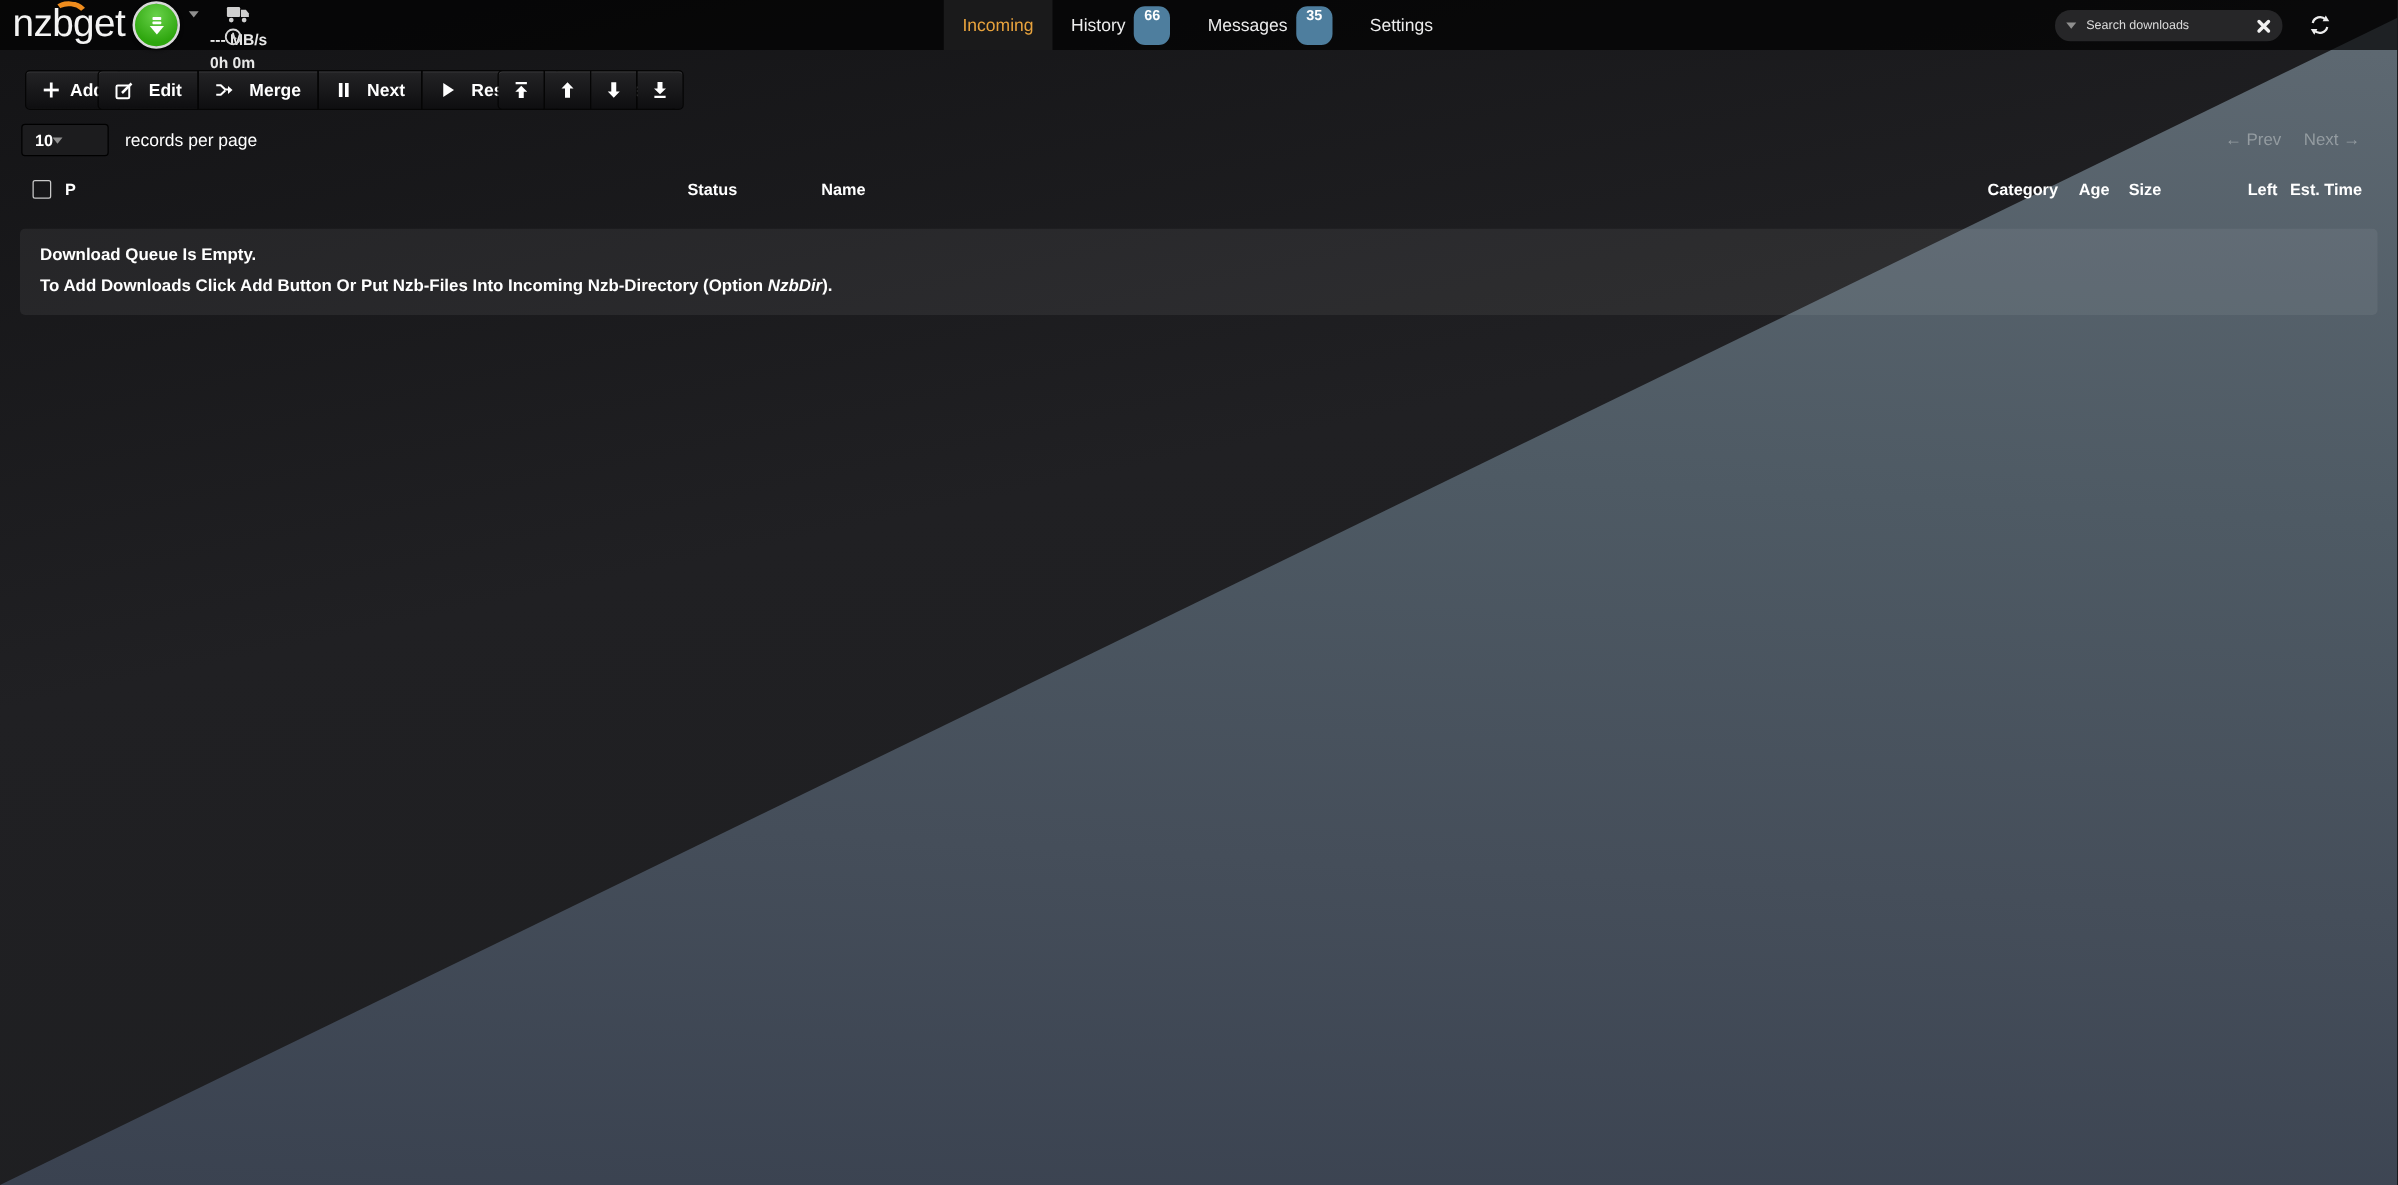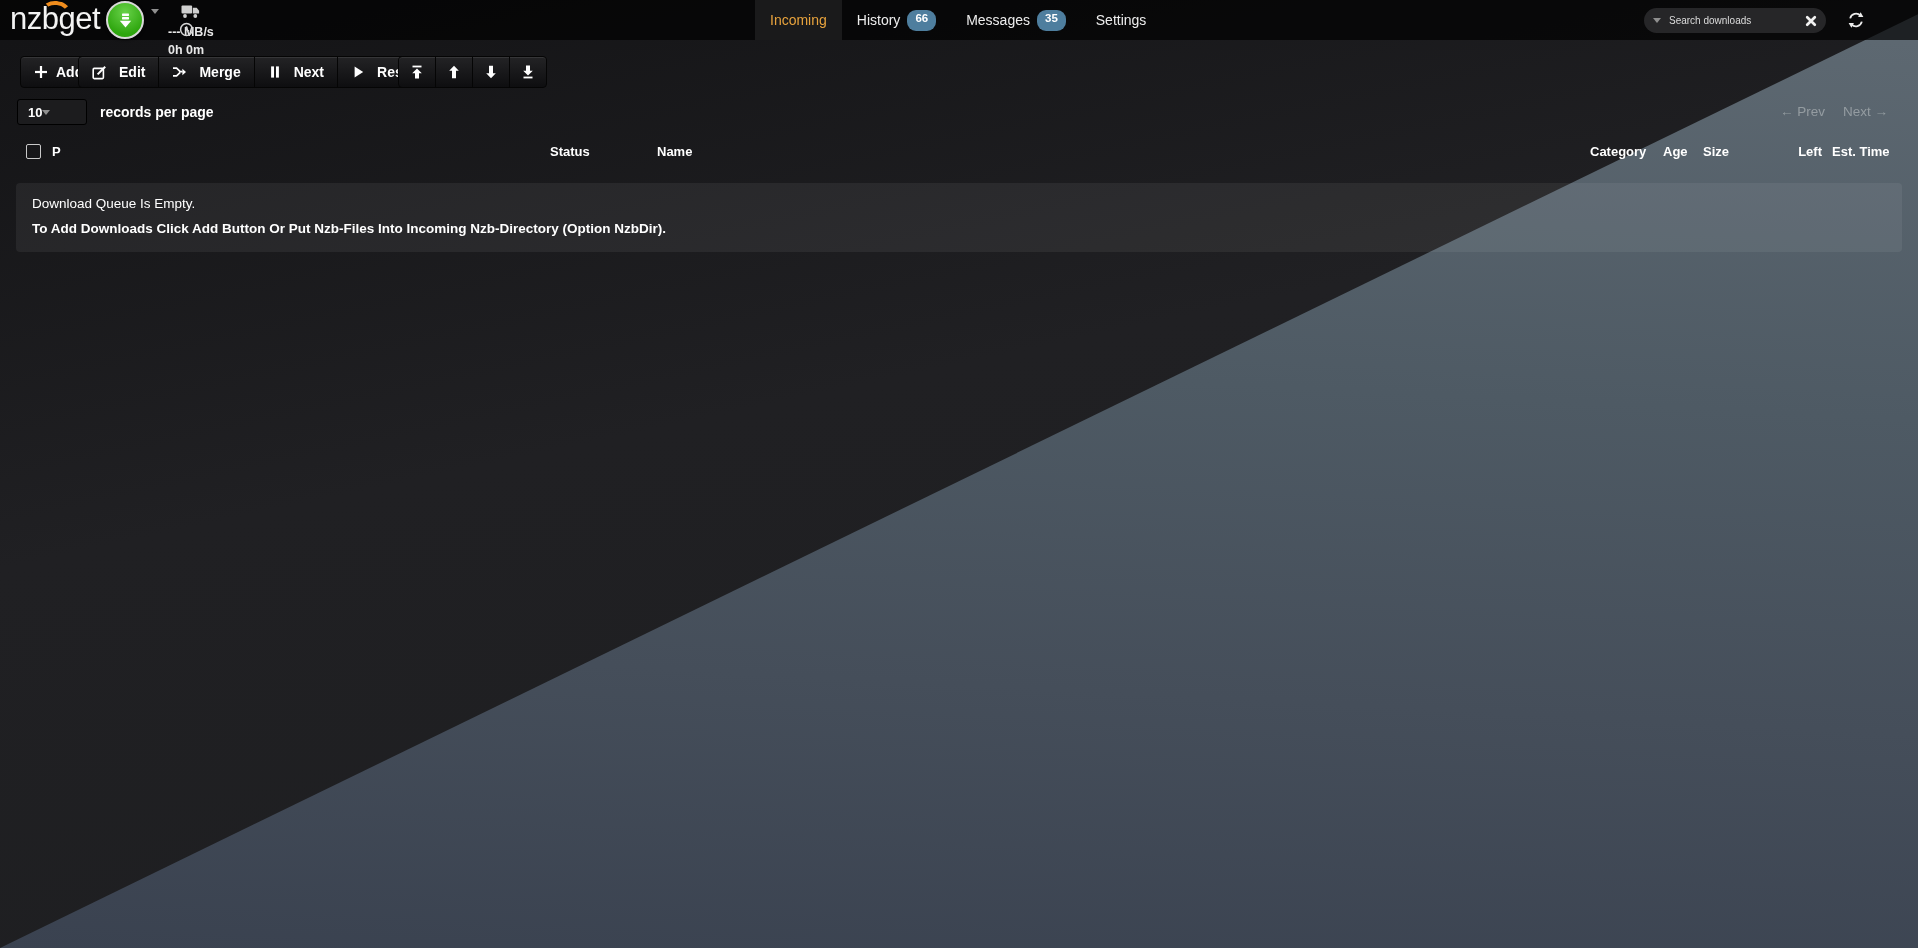--- a/index.html
+++ b/index.html
@@ -22,21 +22,21 @@
     background:radial-gradient(circle at 50% 28%,#68d149,#2ea60e 72%);
     border:2px solid #d9d9d9;box-sizing:border-box;box-shadow:0 1px 3px rgba(0,0,0,.7);
     display:flex;align-items:center;justify-content:center;cursor:pointer;}
   .caret{width:0;height:0;border-left:4px solid transparent;border-right:4px solid transparent;border-top:5px solid #8f8f8f;display:inline-block;}
   .logo-caret{position:absolute;left:151px;top:9px;}
   .stat{position:absolute;left:168px;display:flex;align-items:center;gap:6px;font-size:12.5px;font-weight:700;color:#e8e8e8;height:16px;flex-direction:column;}
   .stat.speed{top:4px;} .stat.uptime{top:22px;}
   .nav-tabs{position:absolute;left:755px;top:0;height:40px;display:flex;}
   .nav-tab{display:flex;align-items:center;gap:7px;padding:0 15px;font-size:14px;color:#ededed;cursor:pointer;}
   .nav-tab.active{color:#e8a33d;background:rgba(255,255,255,0.08);}
-  .badge{background:#4e7e9e;border-radius:9px;padding:1px 8px 6px;font-size:11.5px;font-weight:700;color:#fff;line-height:14px;}
+  .badge{background:#4e7e9e;border-radius:9px;padding:1px 8px 16px;font-size:11.5px;font-weight:700;color:#fff;line-height:14px;}
   .search-pill{position:absolute;left:1644px;top:8px;width:182px;height:25px;background:#262628;border-radius:13px;display:flex;align-items:center;padding:0 9px;box-sizing:border-box;gap:6px;}
   .search-pill input{flex:1;background:transparent;border:none;outline:none;color:#eee;font-size:10px;font-family:"Liberation Sans",sans-serif;min-width:0;}
   .search-pill input::placeholder{color:#dcdcdc;opacity:1;}
   .icon-btn{position:absolute;cursor:pointer;background:none;border:none;padding:0;display:flex;align-items:center;justify-content:center;}
   .refresh-btn{left:1846px;top:10px;width:20px;height:20px;}
   .refresh-caret{left:1886px;top:17px;width:10px;height:8px;}
   
   .btn{height:32px;display:inline-flex;align-items:center;gap:8px;padding:0 13px;
     background:linear-gradient(#232325,#0e0e10);border:1px solid #050505;box-sizing:border-box;
     box-shadow:inset 0 1px 0 rgba(255,255,255,0.09);color:#fff;font-size:14px;font-weight:700;
@@ -44,35 +44,35 @@
   .btn-group{position:absolute;display:flex;}
   .btn-group .btn{border-radius:0;margin-left:-1px;gap:12px;}
   .btn-group .btn:first-child{border-radius:4px 0 0 4px;margin-left:0;}
   .btn-group .btn:last-child{border-radius:0 4px 4px 0;}
   #btn-add{position:absolute;left:20px;top:56px;}
   #group-main{left:78px;top:56px;}
   #group-arrows{left:398px;top:56px;}
   #group-arrows .btn{padding:0 11px;}
   
   .page-size{position:absolute;left:17px;top:99px;width:70px;height:26px;background:#1c1c1e;border:1px solid #000;border-radius:3px;box-sizing:border-box;display:flex;align-items:center;justify-content:flex-start;padding:0 8px 0 10px;cursor:pointer;font-size:13px;font-weight:700;}
-  .records-label{position:absolute;left:100px;top:99px;line-height:26px;font-size:14px;font-weight:700;color:#fff;}
+  .records-label{position:absolute;left:100px;top:99px;line-height:26px;font-size:14px;font-weight:400;color:#fff;}
   .pager{position:absolute;top:99px;line-height:26px;font-size:13.5px;color:#949ca1;cursor:pointer;}
   #pager-prev{left:1780px;} #pager-next{left:1843px;}
   
   .thead{position:absolute;top:137px;left:0;width:100%;height:30px;font-size:13px;font-weight:700;color:#fff;}
   .thead>*{position:absolute;line-height:30px;}
   .cb{position:absolute;left:26px;top:7px;width:15px;height:15px;appearance:none;-webkit-appearance:none;background:transparent;border:1px solid #c9c9c9;border-radius:2px;margin:0;cursor:pointer;}
   .col-p{left:52px;} .col-status{left:550px;} .col-name{left:657px;}
   .col-category{left:1590px;} .col-age:{left:1663px;} .col-age{left:1663px;} .col-size{left:1703px;}
   .col-left{left:1752px;width:70px;text-align:right;} .col-est{left:1832px;}
   
   .empty-box{position:absolute;top:183px;left:16px;width:1886px;height:69px;box-sizing:border-box;background:rgba(255,255,255,0.062);border-radius:4px;padding:13px 16px;}
-  .empty-title{font-size:13.5px;font-weight:400;color:#fff;}
+  .empty-title{font-size:13.5px;font-weight:700;color:#fff;}
   .empty-body{margin-top:10px;font-size:13.5px;font-weight:700;color:#fff;}
-  .empty-body .opt{}
+  .empty-body .opt{font-style:italic;}
   svg{display:block;}
 </style>
 </head>
 <body>
 
 <div id="app">
   <div class="bg-wedge"></div>
 
   <div class="navbar">
     <div class="logo">nzbget</div>

